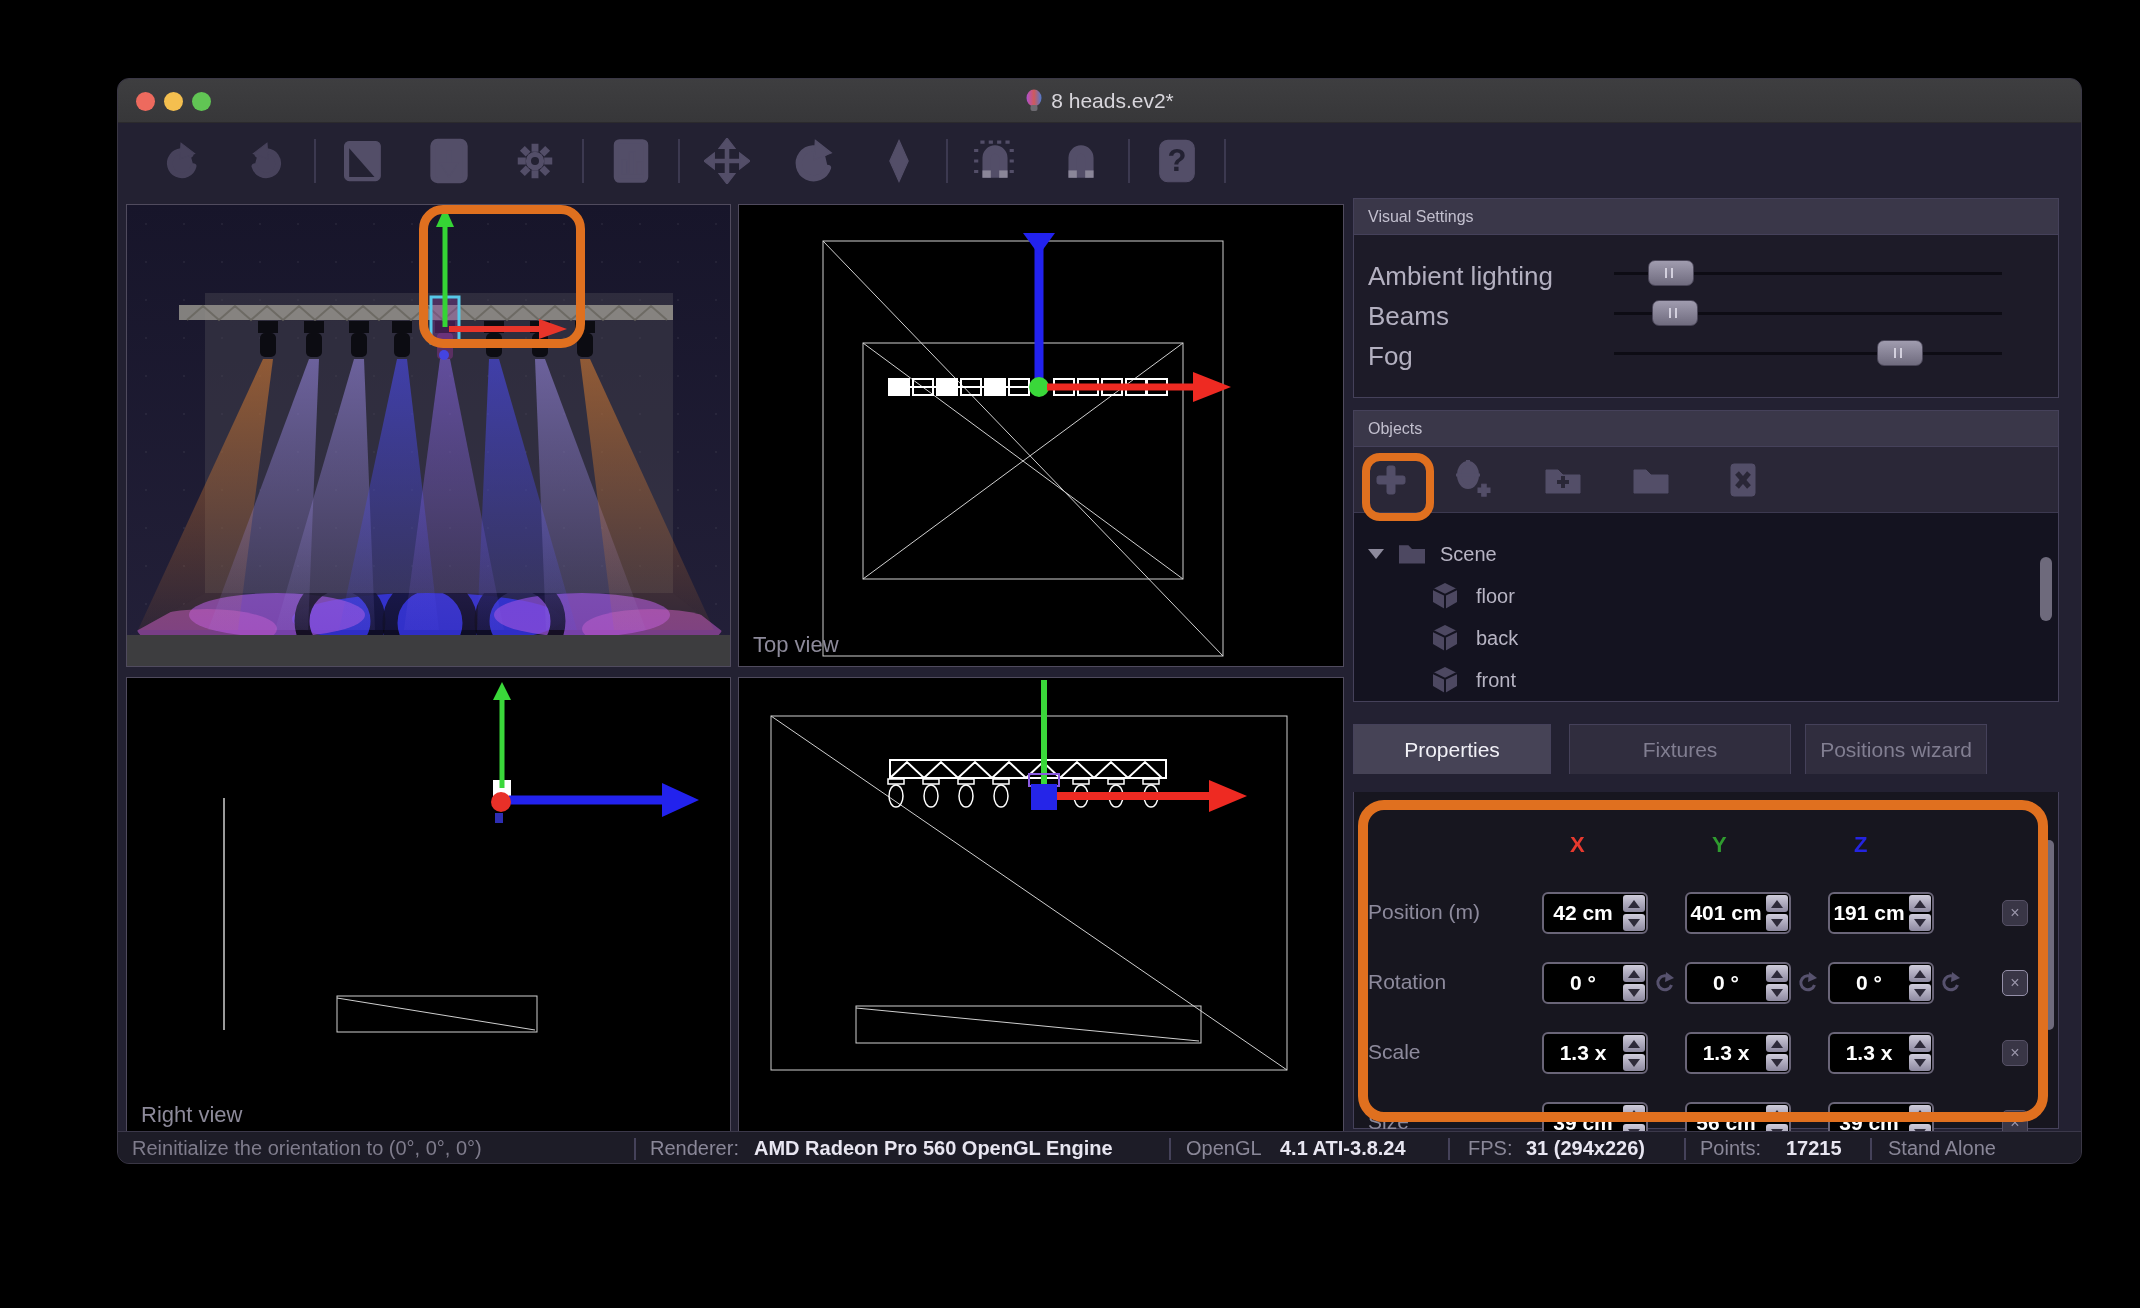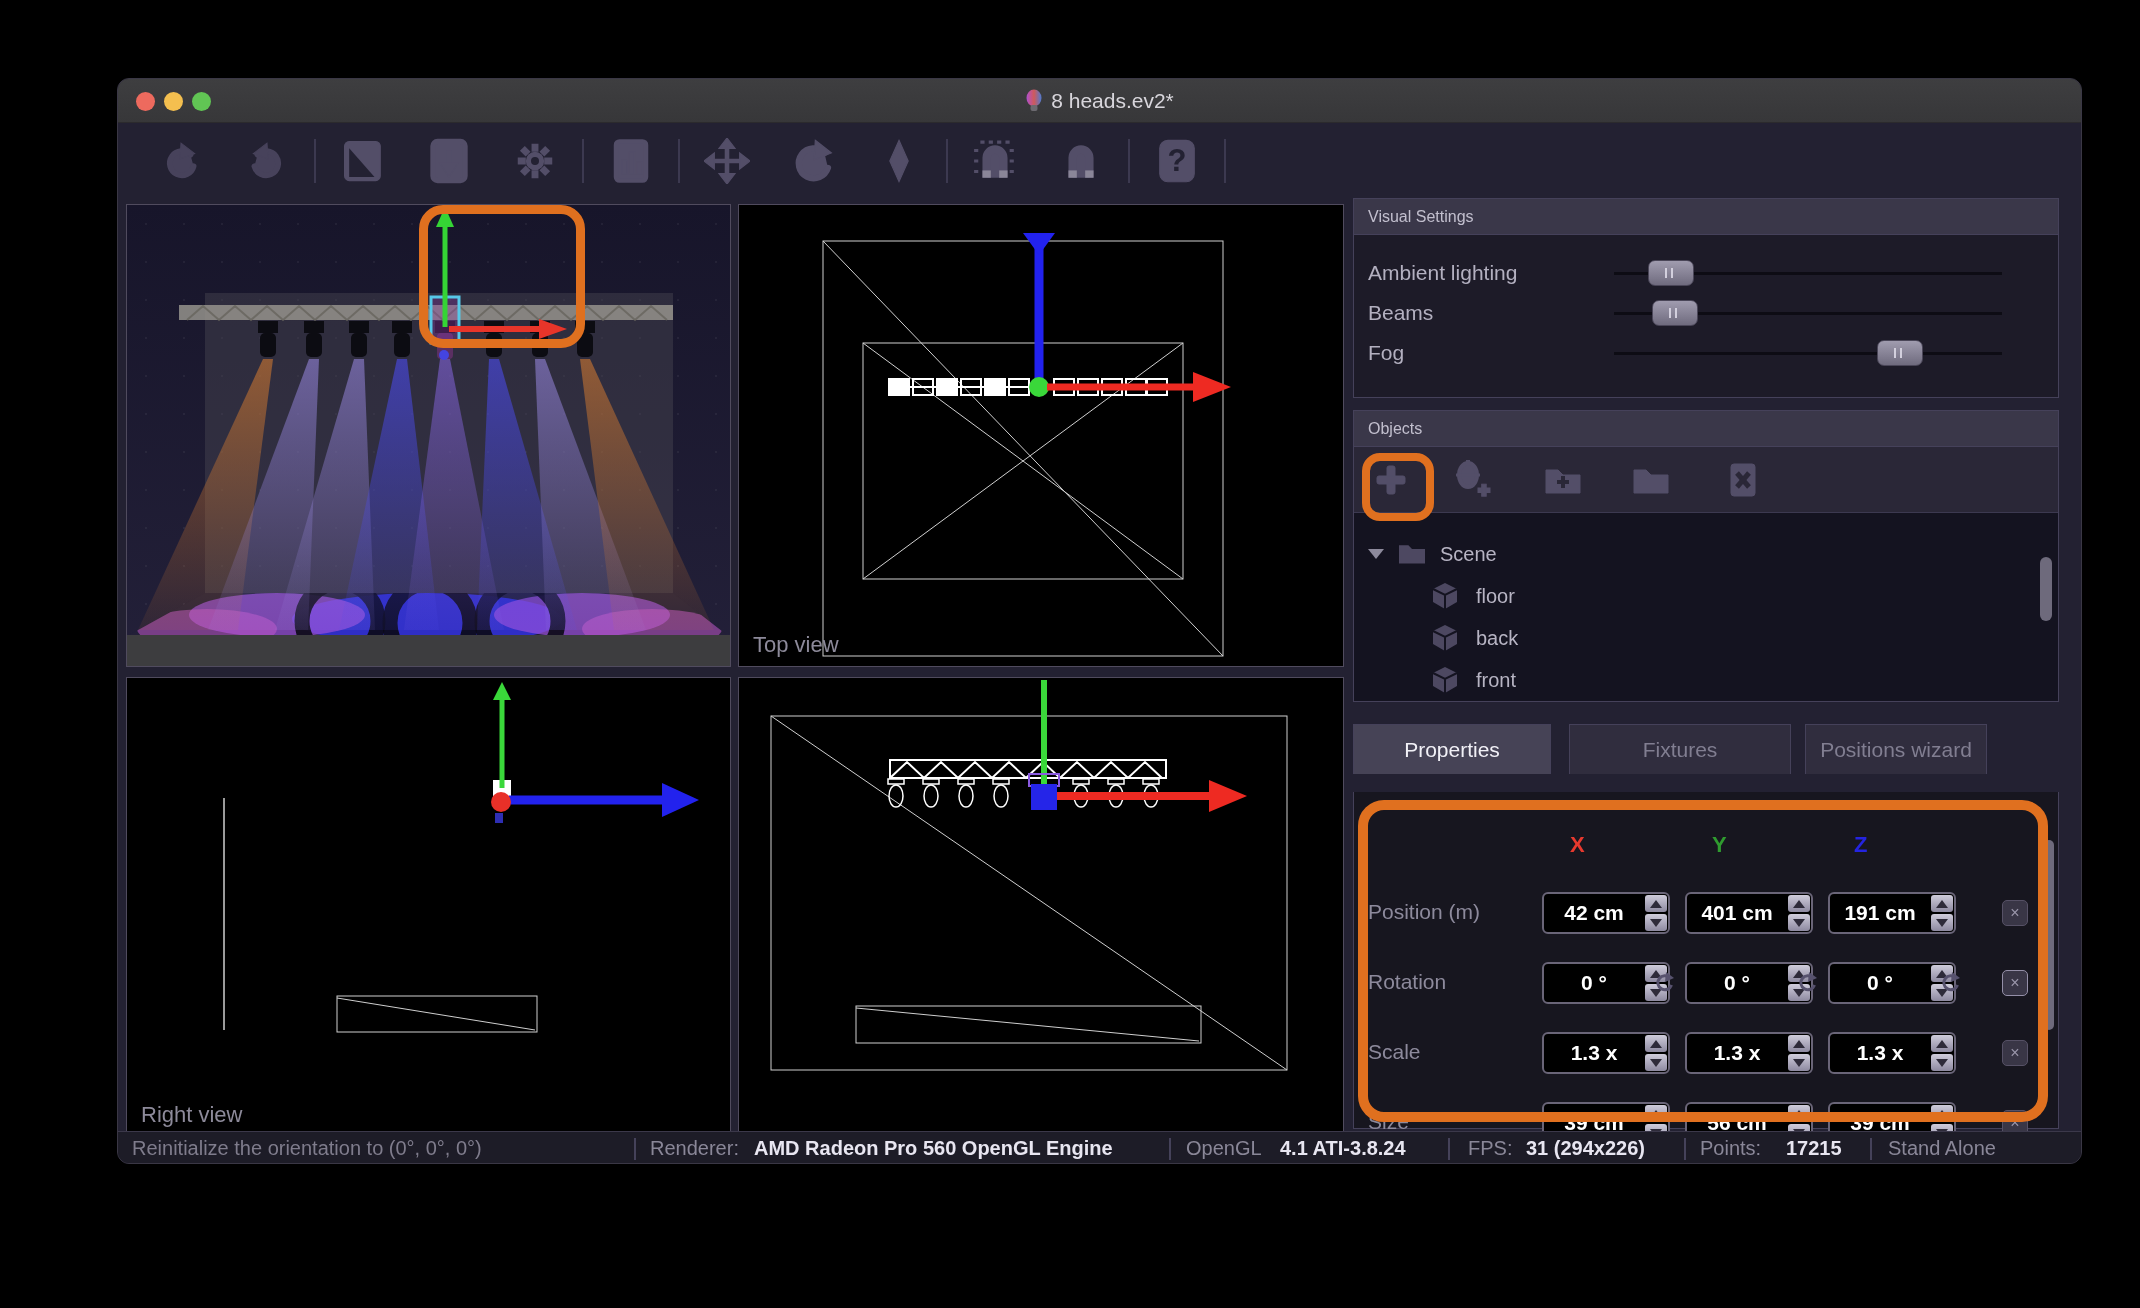--- a/index.html
+++ b/index.html
@@ -27,42 +27,42 @@
       linear-gradient(#17152a,#232039);}
   .vtop{left:620px;top:119px;width:606px;height:463px;}
   .vright{left:8px;top:592px;width:605px;height:460px;}
   .vfront{left:620px;top:592px;width:606px;height:592px;}
   
   .ring{position:absolute;border:9px solid #e0701f;border-radius:24px;pointer-events:none;}
   
   .panel{position:absolute;left:1235px;width:706px;border:1.5px solid #45415a;background:#1d1b28;}
   .panel-header{height:36px;background:#3a3749;color:#c2bfce;font-size:16px;display:flex;align-items:center;padding-left:14px;border-bottom:1px solid #45415a;}
   .vs-row{position:absolute;left:0;width:100%;height:30px;}
-  .vs-label{position:absolute;left:14px;top:2px;color:#b3b0c0;font-size:21px;}
+  .vs-label{position:absolute;left:14px;top:2px;color:#b3b0c0;font-size:26px;}
   .slider-track{position:absolute;left:260px;top:13px;width:388px;height:3px;background:#0d0c14;}
   .slider-thumb{position:absolute;top:-12px;margin-left:-16px;width:46px;height:26px;border-radius:7px;background:linear-gradient(#a09caf,#6f6b7e);border:1px solid #4a4658;}
   .slider-thumb::before{content:"";position:absolute;left:50%;top:7px;bottom:7px;width:12px;transform:translateX(-50%);background:repeating-linear-gradient(90deg,#d2cfdd 0 2px,transparent 2px 6px);}
   
   .obj-toolbar{position:absolute;left:0;top:36px;width:100%;height:66px;background:#2a2737;border-bottom:1px solid #3c3950;display:flex;align-items:center;}
   .obj-icon{width:46px;height:46px;display:flex;align-items:center;justify-content:center;}
   .tree{position:absolute;left:0;top:102px;right:0;bottom:0;background:#141320;overflow:hidden;}
   .tree-row{position:absolute;height:42px;display:flex;align-items:center;color:#b7b4c3;font-size:20px;}
   .tri-down{width:0;height:0;border-left:8px solid transparent;border-right:8px solid transparent;border-top:10px solid #8d8a9c;}
   .scrollbar{position:absolute;width:12px;border-radius:6px;background:#6e6a7c;}
   
   .tabs{position:absolute;left:1235px;top:645px;width:706px;height:50px;}
   .tab{position:absolute;top:0;height:50px;display:flex;align-items:center;justify-content:center;font-size:21px;border:1.5px solid #45415a;border-bottom:none;}
   .tab.active{background:#464356;color:#f1f0f6;}
   .tab.inactive{background:#302d3e;color:#817e91;}
   
   .props{background:#17161f;}
   .prop-axis{position:absolute;top:40px;font-size:22px;font-weight:bold;}
   .prop-row{position:absolute;left:0;width:100%;height:44px;}
   .prop-label{position:absolute;left:14px;top:8px;color:#8d8a9c;font-size:21px;}
-  .field{position:absolute;top:0;width:128px;height:42px;background:#000;border:2px solid #6a6578;border-radius:6px;overflow:hidden;}
+  .field{position:absolute;top:0;width:106px;height:42px;background:#000;border:2px solid #6a6578;border-radius:6px;overflow:hidden;}
   .field .val{position:absolute;left:0;top:0;right:24px;bottom:0;display:flex;align-items:center;justify-content:center;color:#fff;font-size:21px;font-weight:bold;white-space:nowrap;}
   .spin{position:absolute;right:1px;top:1px;bottom:1px;width:22px;display:flex;flex-direction:column;gap:2px;}
   .spin span{flex:1;background:linear-gradient(#cfccdb,#8d89a0);border-radius:3px;display:flex;align-items:center;justify-content:center;}
   .spin .tu{width:0;height:0;border-left:6px solid transparent;border-right:6px solid transparent;border-bottom:8px solid #2e2b3a;}
   .spin .td{width:0;height:0;border-left:6px solid transparent;border-right:6px solid transparent;border-top:8px solid #2e2b3a;}
   .xbtn{position:absolute;left:648px;top:8px;width:26px;height:26px;background:#393646;border:1.5px solid #565166;border-radius:5px;color:#9a96aa;font-size:16px;display:flex;align-items:center;justify-content:center;}
   .xbtn.focused{border-color:#948fa8;}
   .mini-rot{position:absolute;top:10px;width:22px;height:22px;}
   
   .statusbar{position:absolute;left:0;top:1052px;width:100%;height:34px;background:#1d1c27;border-top:1px solid #3b384a;}

